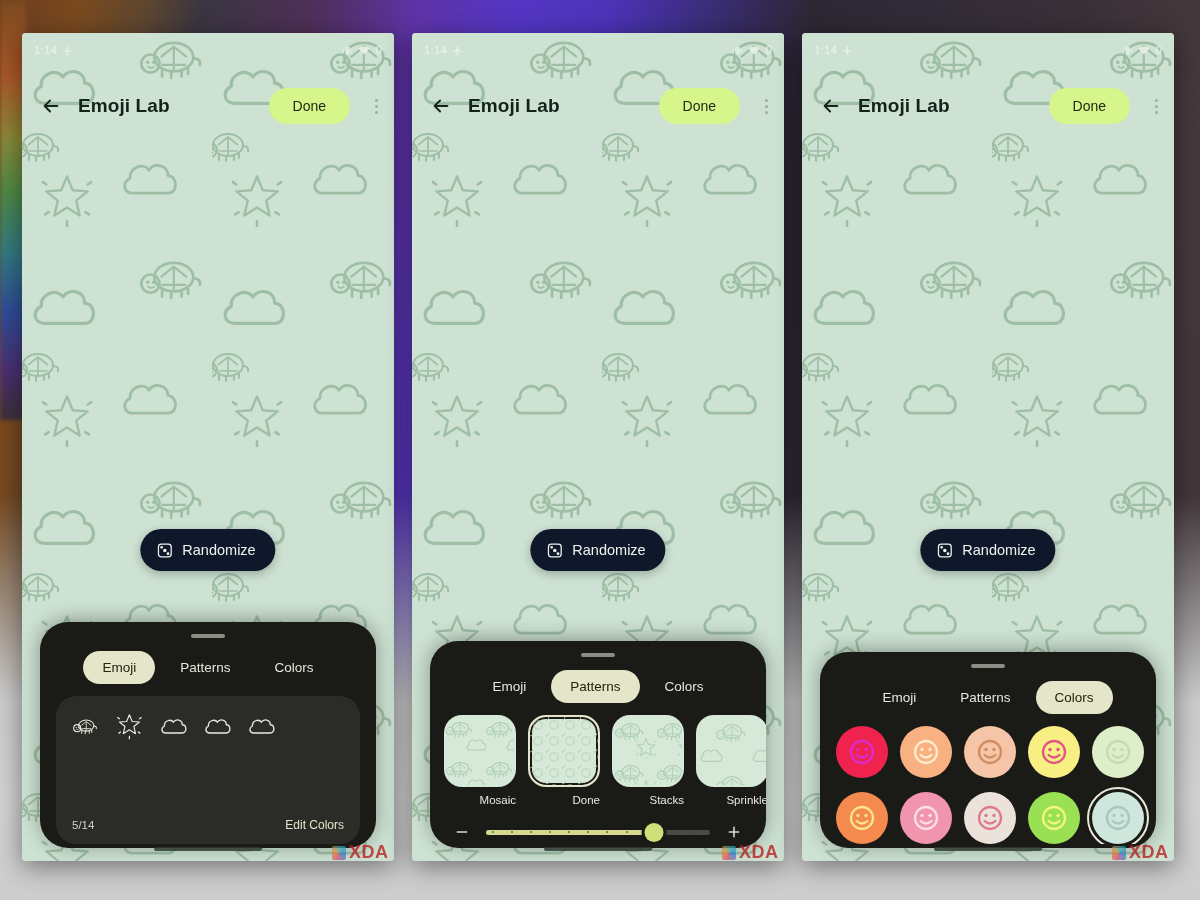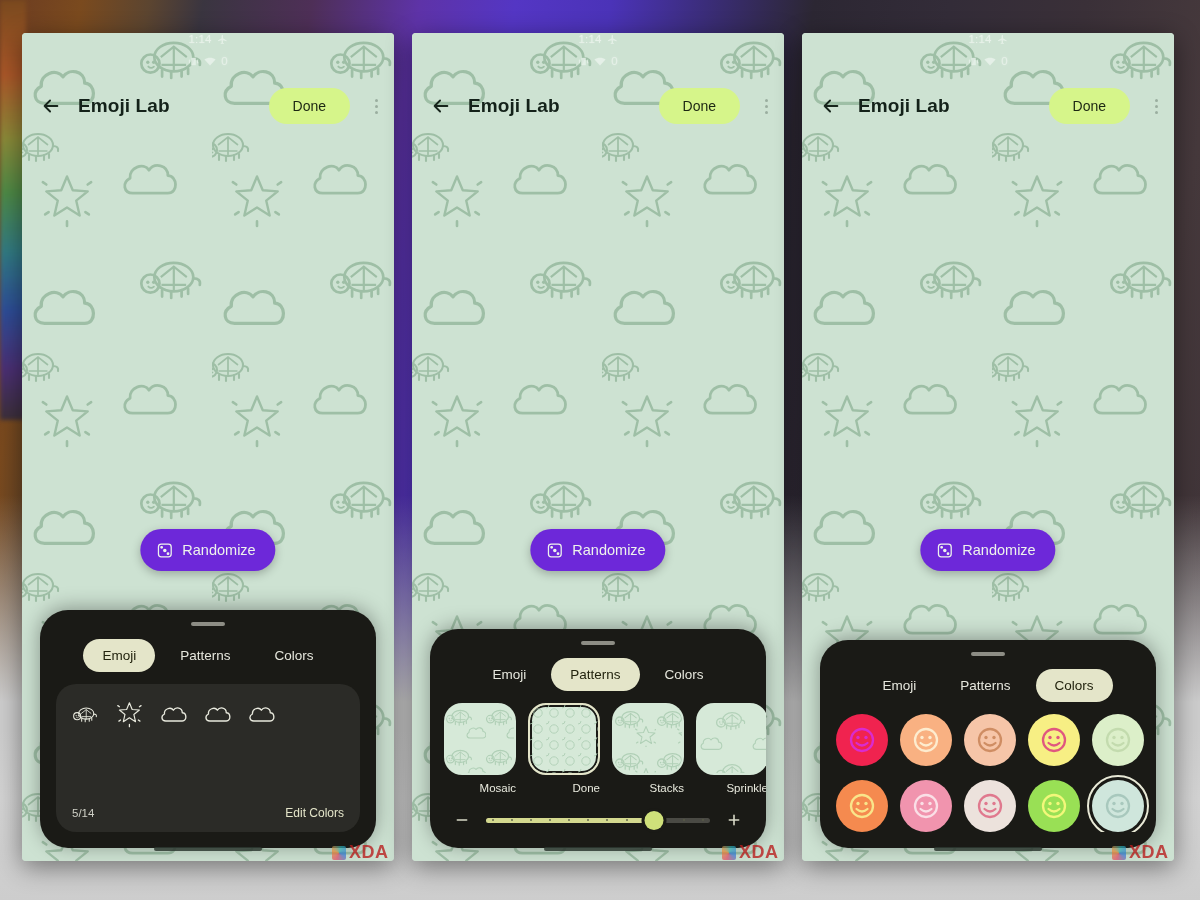--- a/index.html
+++ b/index.html
@@ -62,25 +62,24 @@
   .wallpaper {
     position: absolute; inset: 0;
     background-color: #cde2d2;
   }
   .wp-svg { position:absolute; inset:0; width:100%; height:100%; }
 
   
   .statusbar {
     position: absolute; top: 0; left: 0; right: 0; height: 34px;
     display: flex; align-items: center; justify-content: space-between;
-    padding: 0 25px;
+    padding: 0 12px;
     font-size: 11.5px; color: #e8f2ea;
     letter-spacing: .2px;
     text-shadow: 0 0 2px rgba(255,255,255,.35);
-    flex-direction: column;
   }
   .sb-left { display:flex; align-items:center; gap:5px; }
   .sb-right { display:flex; align-items:center; gap:5px; }
   .sb-ico { display:inline-block; opacity:.92; }
 
   
   .appbar {
     position: absolute; top: 42px; left: 0; right: 0; height: 62px;
     display: flex; align-items: center; gap: 14px;
     padding: 0 12px 0 16px;
@@ -110,36 +109,36 @@
     margin-left: 6px; width: 12px; height: 30px;
     display:flex; flex-direction:column; align-items:center; justify-content:center; gap:3px;
     opacity: .28; cursor: pointer;
   }
   .overflow-dots i { width:3px;height:3px;border-radius:50%;background:#1a2a1f;display:block; }
 
   
   .randomize {
     position: absolute; left: 50%; transform: translateX(-50%);
     bottom: 290px;
-    background: #6d28d9;
+    background: #0f172a;
     color: #eef3ec;
     border: none; border-radius: 24px;
     height: 42px; padding: 0 20px 0 16px;
     display: flex; align-items: center; gap: 9px;
     font-size: 14.5px; font-family: inherit; cursor: pointer;
     box-shadow: 0 3px 10px rgba(0,0,0,.25);
   }
   .rnd-ico { width:17px; height:17px; flex:0 0 auto; }
 
   
   .sheet {
     position: absolute; left: 18px; right: 18px; bottom: 13px;
     background: #1a1a16;
     border-radius: 28px;
-    padding: 10px 0 16px;
+    padding: 10px 0 4px;
     box-shadow: 0 -2px 20px rgba(0,0,0,.35);
   }
   .grabber {
     width: 34px; height: 4px; border-radius: 3px;
     background: #8d8d85; margin: 2px auto 0;
   }
   .tabs {
     display: flex; align-items: center; justify-content: center;
     gap: 6px; margin: 13px 0 12px;
   }

